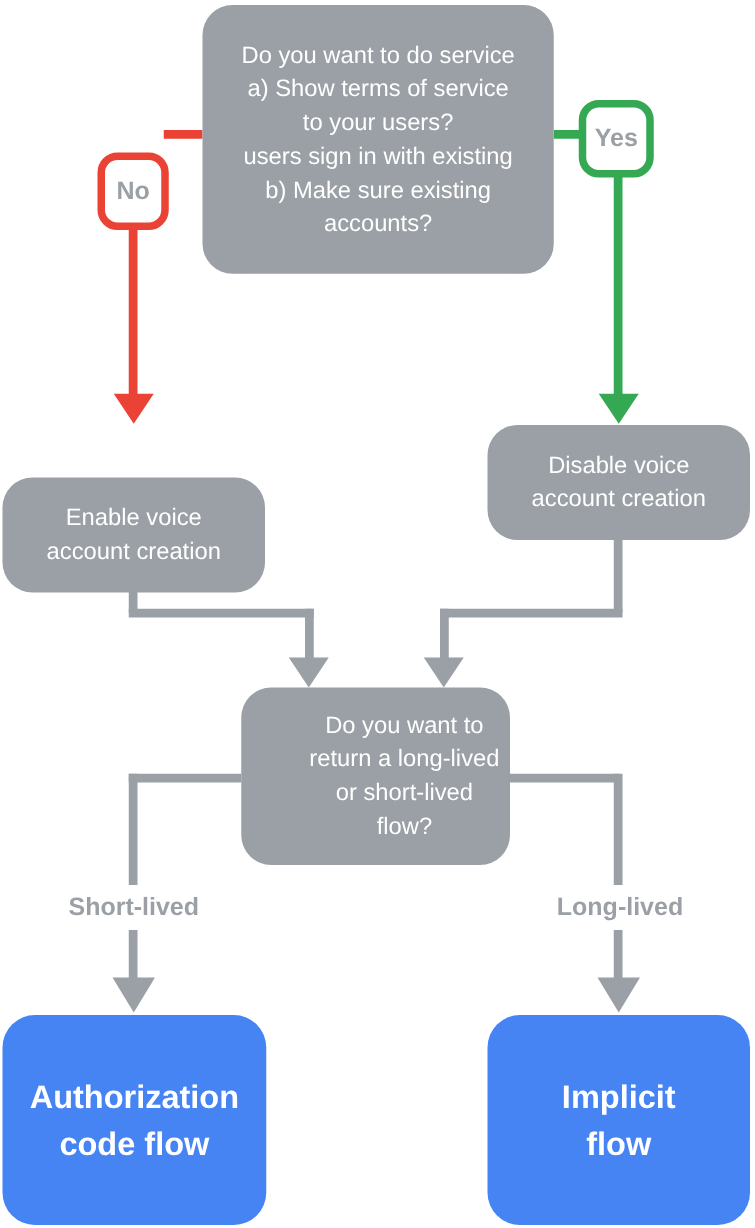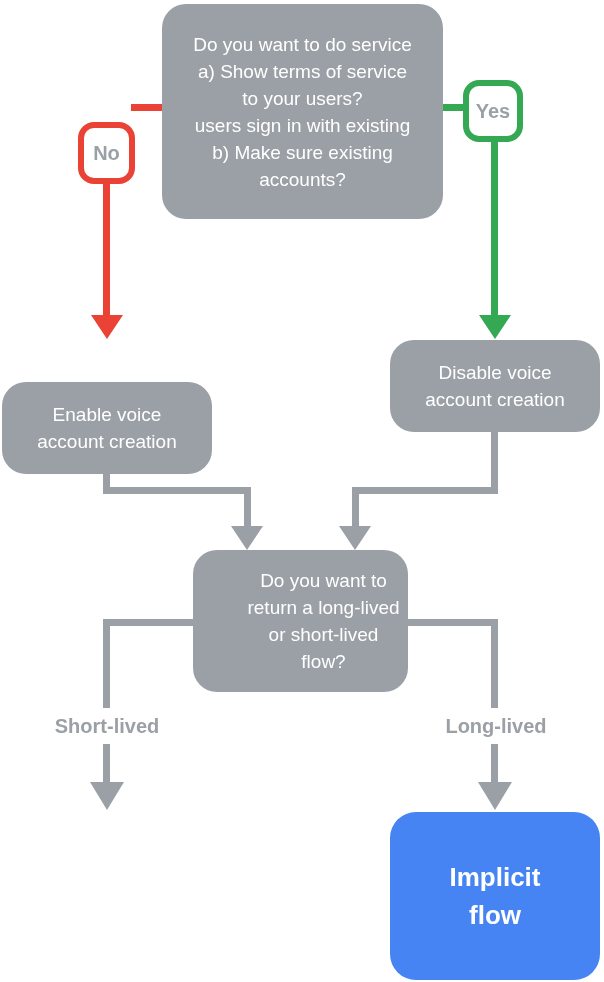--- a/index.html
+++ b/index.html
@@ -130,19 +130,23 @@
     </div>
 
   <div class="edge-label" style="left:22px;top:708px;width:170px;height:36px;">
     <span>Short-lived</span>
   </div>
 
   <div class="edge-label" style="left:412px;top:708px;width:168px;height:36px;">
     <span>Long-lived</span>
   </div>
 
+  <div class="node blue-box" style="left:2px;top:812px;width:211px;height:168px;">
+      <div>Authorization</div>
+      <div>code flow</div>
+    </div>
 
   <div class="node blue-box" style="left:390px;top:812px;width:210px;height:168px;">
       <div>Implicit</div>
       <div>flow</div>
     </div>
 
 </div>
 
 </body></html>

